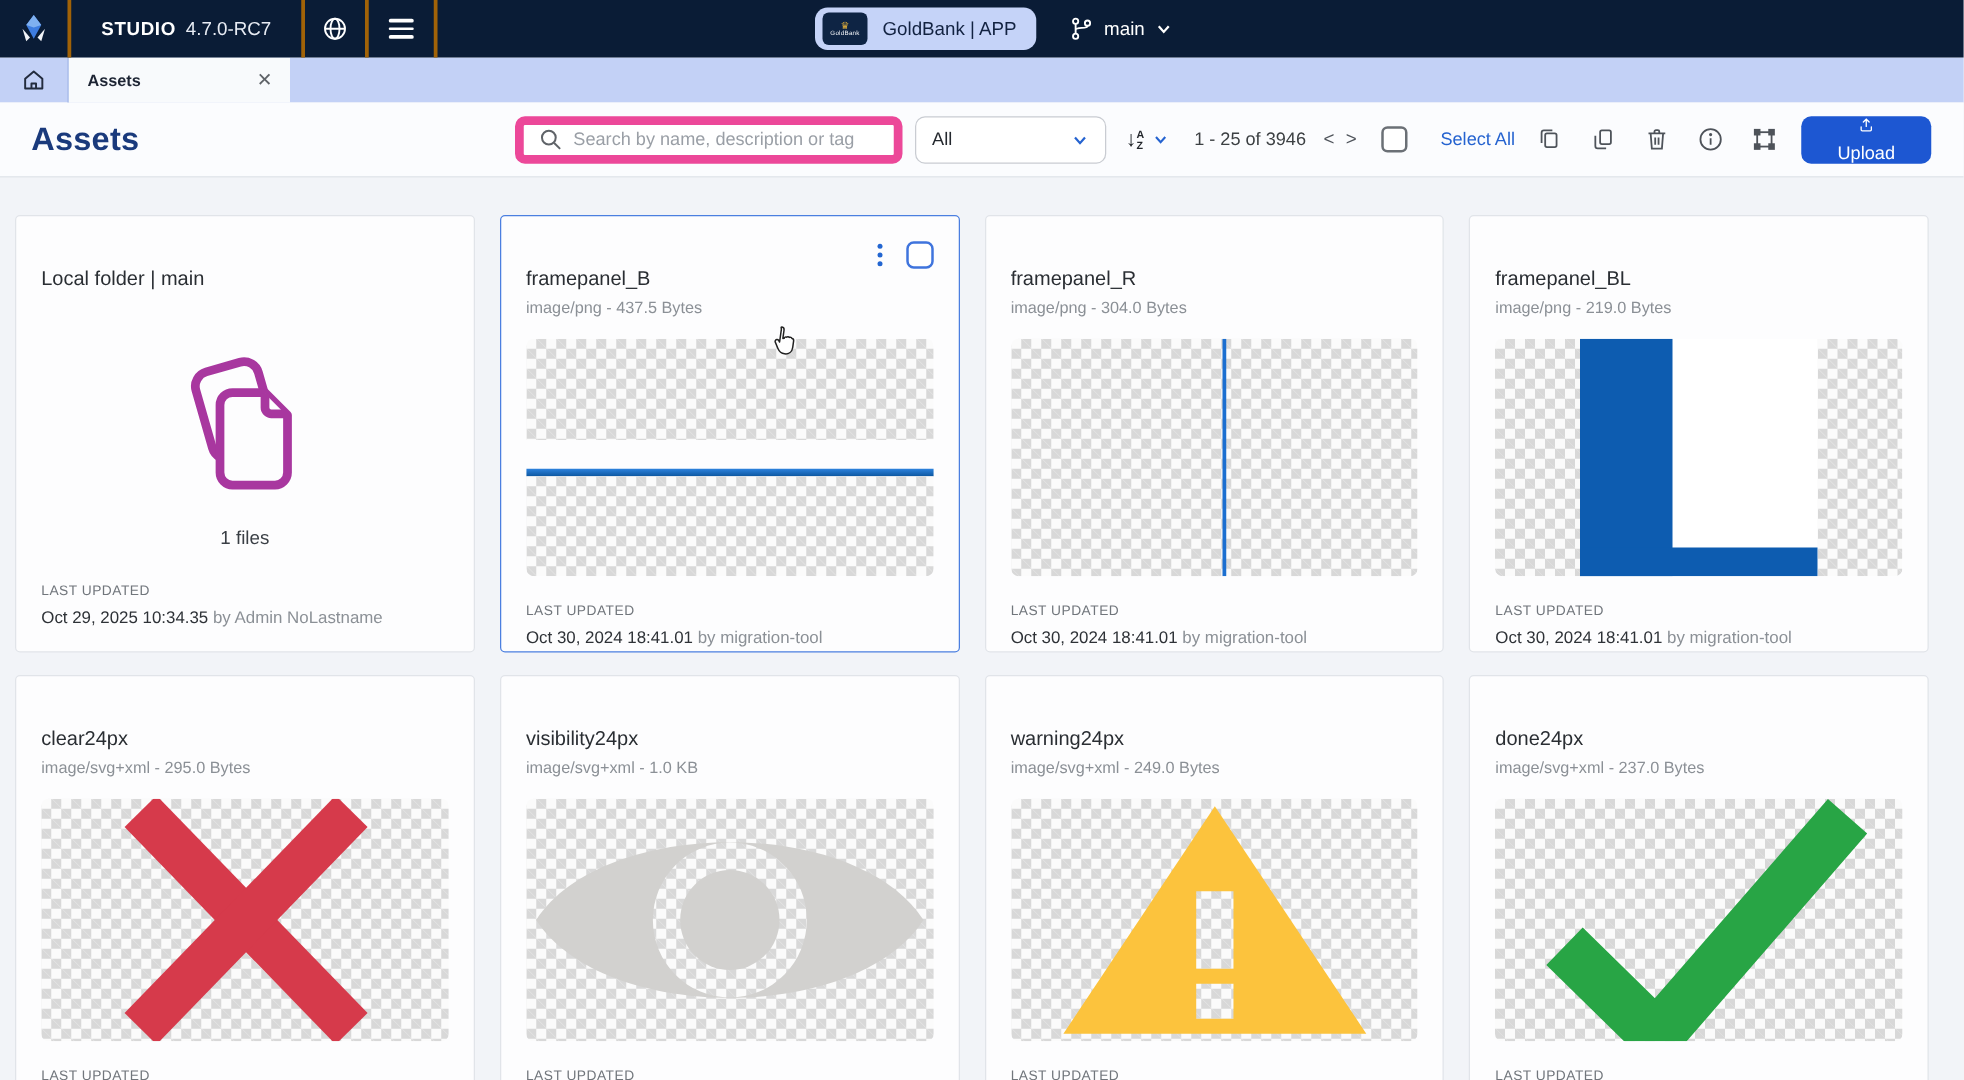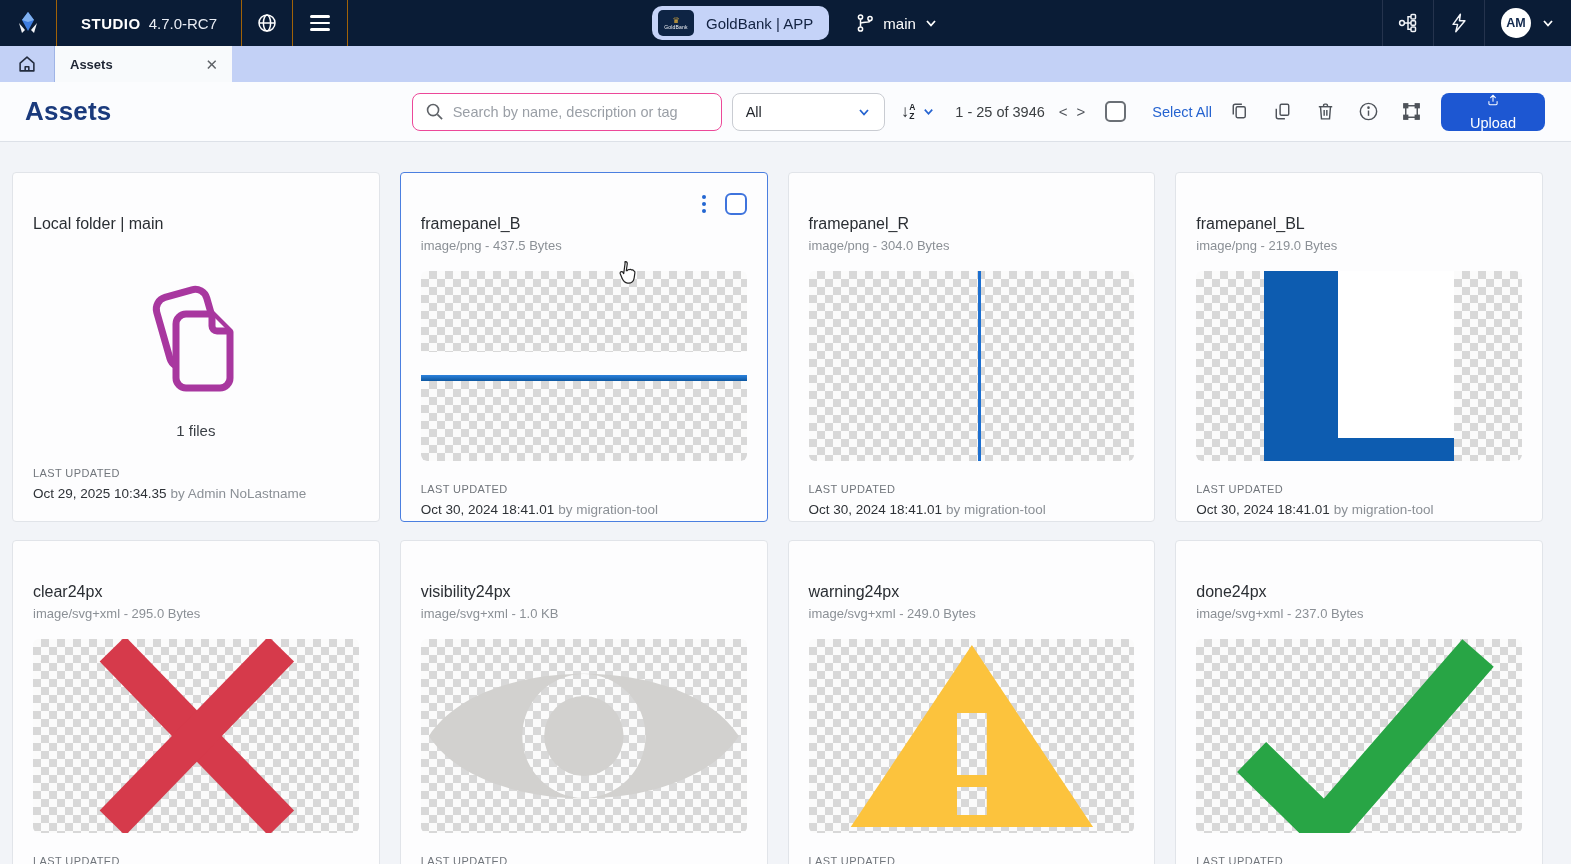--- a/index.html
+++ b/index.html
@@ -1,21 +1,21 @@
 <!DOCTYPE html>
 <html><head>
 <meta charset="utf-8">
 <style>
   * { box-sizing: border-box; margin: 0; padding: 0; }
   html,body { width:1571px; height:864px; overflow:hidden; }
   body { font-family:"Liberation Sans", sans-serif; background:#f2f4f8; position:relative; }
 
   
   .navbar { height:46px; background:#0a1c36; display:flex; align-items:stretch; position:relative; color:#fff; }
-  .nav-cell { display:flex; align-items:center; justify-content:center; border-right:1px solid #a16207; padding:0 18px; }
+  .nav-cell { display:flex; align-items:center; justify-content:center; border-right:3px solid #a16207; padding:0 18px; }
   .nav-logo { width:57px; padding:0; }
   .nav-title { gap:8px; padding:0 24px; }
   .nav-title .product { font-weight:bold; font-size:15px; letter-spacing:.5px; }
   .nav-title .version { font-size:15px; color:#e8ecf4; }
   .nav-iconcell { width:51px; padding:0; cursor:pointer; }
   .hamburger { display:flex; flex-direction:column; gap:4px; }
   .hamburger span { width:20px; height:2.5px; background:#fff; border-radius:2px; }
 
   .nav-center { position:absolute; left:652px; top:0; height:46px; display:flex; align-items:center; gap:26px; }
   .app-pill { background:#c5d3f8; border-radius:10px; height:34px; display:flex; align-items:center; gap:12px; padding:0 16px 0 6px; cursor:pointer; }
@@ -34,21 +34,21 @@
   
   .tabbar { height:36px; background:#c3d1f6; display:flex; align-items:stretch; }
   .tab-home { width:55px; display:flex; align-items:center; justify-content:center; border-right:1px solid #9fb4e6; cursor:pointer; }
   .tab-active { width:177px; background:#f8fafc; display:flex; align-items:center; justify-content:space-between; padding:0 14px 0 15px; cursor:pointer; }
   .tab-active .tab-label { font-size:13px; font-weight:bold; color:#1d2433; }
   .tab-close { color:#5f6368; font-size:15px; line-height:1; cursor:pointer; }
 
   
   .pagehead { height:60px; background:#fbfcfe; border-bottom:1px solid #dde1e8; display:flex; align-items:center; padding:0 26px 0 25px; }
   .page-title { font-size:26px; font-weight:800; color:#1a3a7c; letter-spacing:.2px; }
-  .search-box { margin-left:auto; width:310px; height:38px; border:1px solid #ec4899; border-radius:8px; background:#fff; display:flex; align-items:center; padding:0 12px; gap:9px; }
+  .search-box { margin-left:auto; width:310px; height:38px; border:7px solid #ec4899; border-radius:8px; background:#fff; display:flex; align-items:center; padding:0 12px; gap:9px; }
   .search-box input { border:none; outline:none; flex:1; font-size:14.5px; color:#333; font-family:inherit; background:transparent; }
   .search-box input::placeholder { color:#9a9fa6; }
   .filter-select { margin-left:10px; width:153px; height:38px; border:1px solid #c9ccd2; border-radius:8px; background:#fff; display:flex; align-items:center; justify-content:space-between; padding:0 13px; cursor:pointer; }
   .filter-select .filter-value { font-size:14.5px; color:#24282e; }
   .sort-group { margin-left:16px; display:flex; align-items:center; gap:7px; cursor:pointer; }
   .sort-icon { display:flex; align-items:center; color:#22262b; }
   .sort-icon .arrow { font-size:17px; font-weight:bold; line-height:1; }
   .sort-icon .az { display:flex; flex-direction:column; font-size:8.5px; font-weight:bold; line-height:1.05; }
   .range-label { margin:0 14px 0 20px; font-size:14.5px; color:#3c4043; white-space:nowrap; }
   .pager { display:flex; gap:9px; margin-right:20px; color:#4e535a; font-size:15px; }
@@ -157,42 +157,20 @@
           <circle cx="15" cy="5.5" r="2.1"></circle>
         <path d="M5.5 6.2 V13.8 M5.5 11 C5.5 8 15 10.5 15 7.7"></path>
       </svg>
       <span class="branch-name">main</span>
       <svg width="14" height="14" viewBox="0 0 14 14" fill="none" stroke="#fff" stroke-width="1.8">
         <path d="M3 5 L7 9.5 L11 5"></path>
       </svg>
     </div>
   </div>
 
-  <div class="nav-right">
-    <div class="nav-cell nav-iconcell">
-      <svg width="24" height="24" viewBox="0 0 24 24" fill="none" stroke="#f2f4f8" stroke-width="1.5">
-        <circle cx="6" cy="12" r="2.4"></circle>
-        <rect x="15" y="3.5" width="4.5" height="4.5" rx="1"></rect>
-          <rect x="15" y="9.8" width="4.5" height="4.5" rx="1"></rect>
-          <rect x="15" y="16" width="4.5" height="4.5" rx="1"></rect>
-        <path d="M8.4 12 H15 M12 12 V5.8 H15 M12 12 V18.2 H15"></path>
-      </svg>
-    </div>
-    <div class="nav-cell nav-iconcell">
-      <svg width="22" height="22" viewBox="0 0 24 24" fill="none" stroke="#f2f4f8" stroke-width="1.6" stroke-linejoin="round">
-        <path d="M13.5 2.5 L5.5 13.5 H10.5 L8.5 21.5 L18.5 9.5 H12.5 Z"></path>
-      </svg>
-    </div>
-    <div class="nav-cell avatar-cell">
-      <div class="avatar">AM</div>
-      <svg width="14" height="14" viewBox="0 0 14 14" fill="none" stroke="#fff" stroke-width="1.8">
-        <path d="M3 5 L7 9.5 L11 5"></path>
-      </svg>
-    </div>
-  </div>
 </div>
 
 <div class="tabbar">
   <div class="tab-home">
     <svg width="22" height="22" viewBox="0 0 24 24" fill="none" stroke="#232c3e" stroke-width="1.7" stroke-linejoin="round">
       <path d="M4.5 11 L12 4.5 L19.5 11 V19.5 H4.5 Z"></path>
       <path d="M10 19.5 V15 H14 V19.5"></path>
     </svg>
   </div>
   <div class="tab-active">

